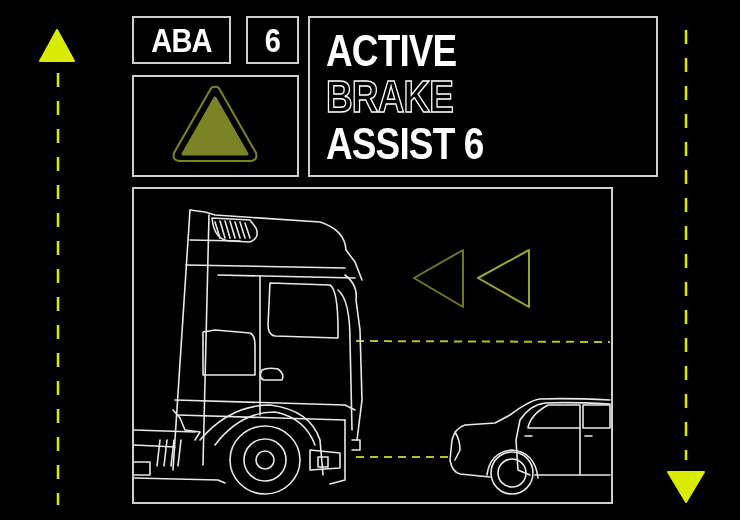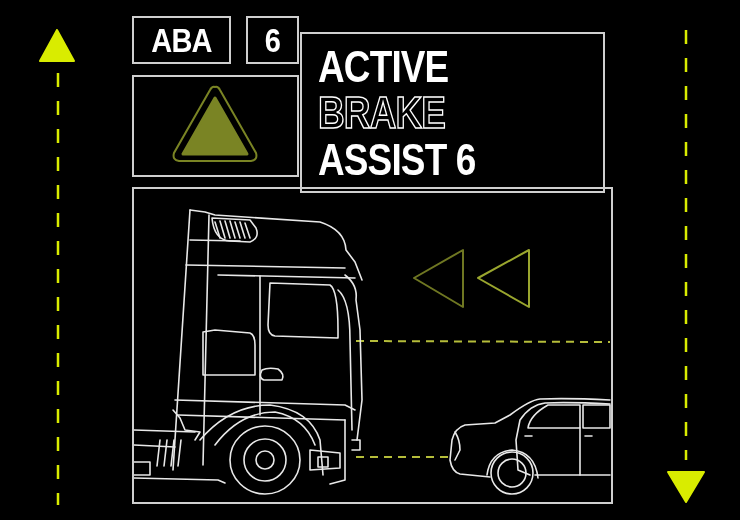--- a/index.html
+++ b/index.html
@@ -2,21 +2,21 @@
 <html><head>
 <meta charset="utf-8">
 <style>
   html, body { margin:0; padding:0; background:#000; }
   body { width:740px; height:520px; position:relative; overflow:hidden; font-family:"Liberation Sans", sans-serif; }
   .box { position:absolute; border:2px solid #cfcfcf; box-sizing:border-box; }
   .lbl { position:absolute; color:#fff; font-weight:bold; font-family:"Liberation Sans", sans-serif; }
   #aba-box { left:132px; top:16px; width:99px; height:48px; }
   #num-box { left:246px; top:16px; width:53px; height:48px; }
   #icon-box { left:132px; top:75px; width:167px; height:102px; }
-  #title-box { left:300px; top:16px; width:305px; height:161px;margin-top:16px; }
+  #title-box { left:308px; top:16px; width:350px; height:161px; }
   #scene-box { left:132px; top:187px; width:481px; height:317px; }
   #aba-box .lbl, #num-box .lbl { width:100%; text-align:center; top:4px; font-size:33px; letter-spacing:-1px; transform:scaleX(0.88); }
   .title-line { position:absolute; left:16px; font-size:45px; line-height:45px; font-weight:bold; transform:scaleX(0.82); transform-origin:left; letter-spacing:-1px; }
   .l1 { top:10px; color:#fff; }
   .l2 { top:56px; color:#000; -webkit-text-stroke:1.5px #fff; }
   .l3 { top:103px; color:#fff; }
   svg { position:absolute; left:0; top:0; }
 </style>
 </head>
 <body>

